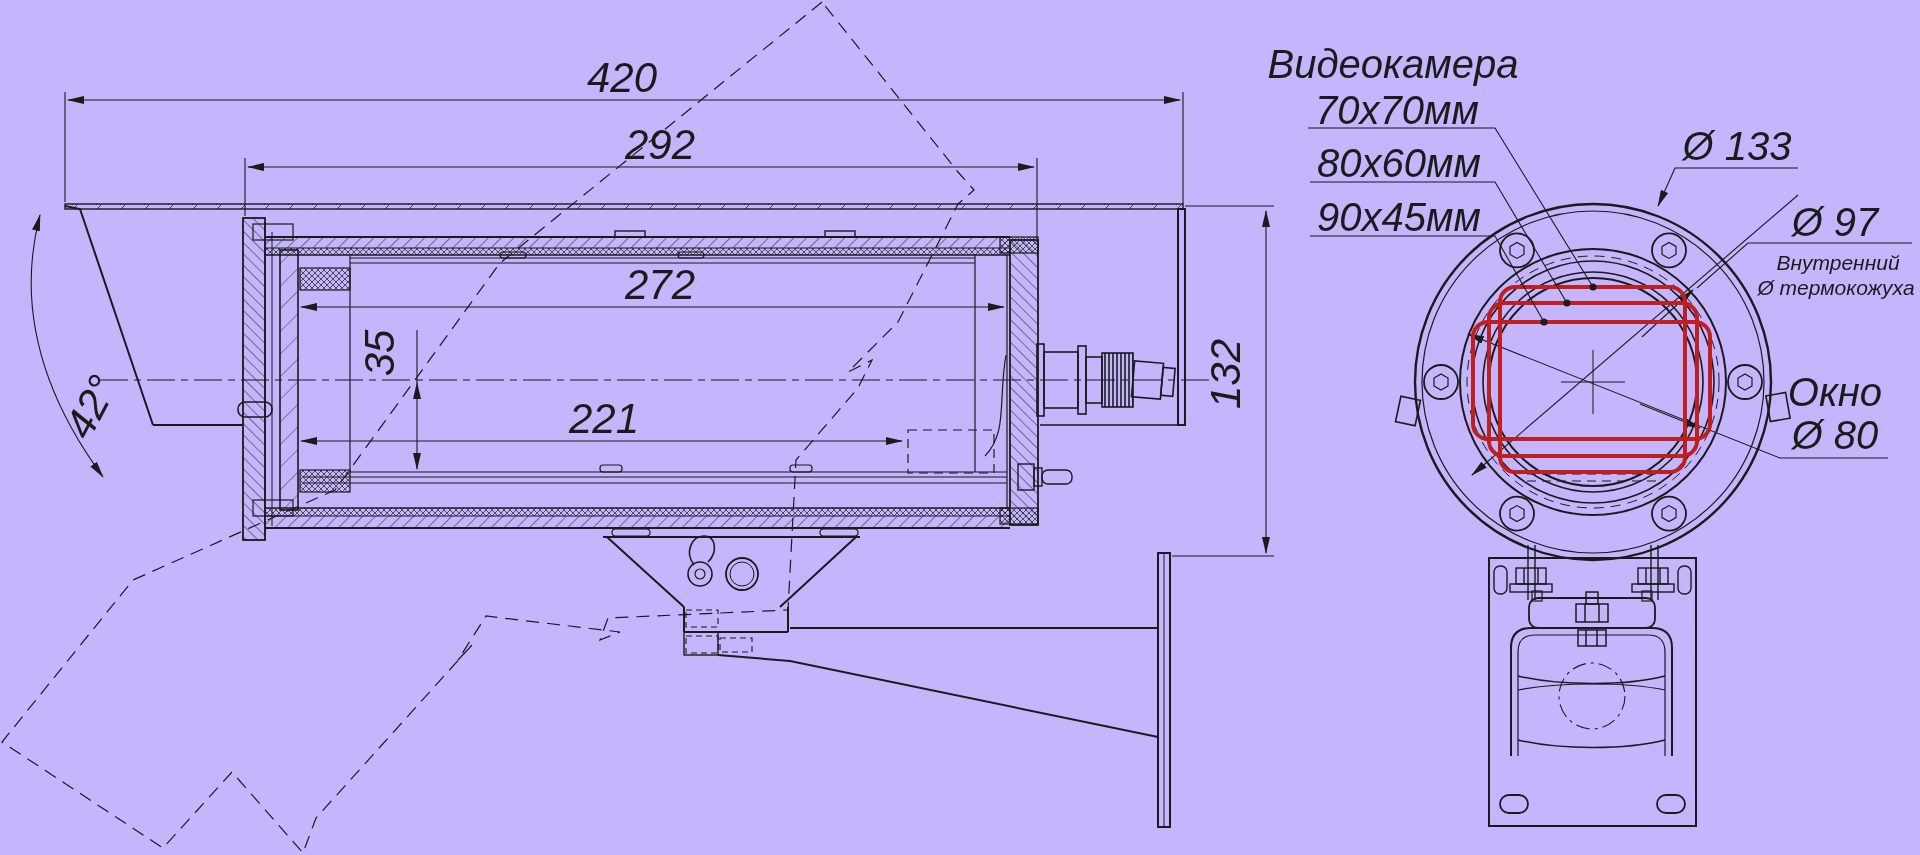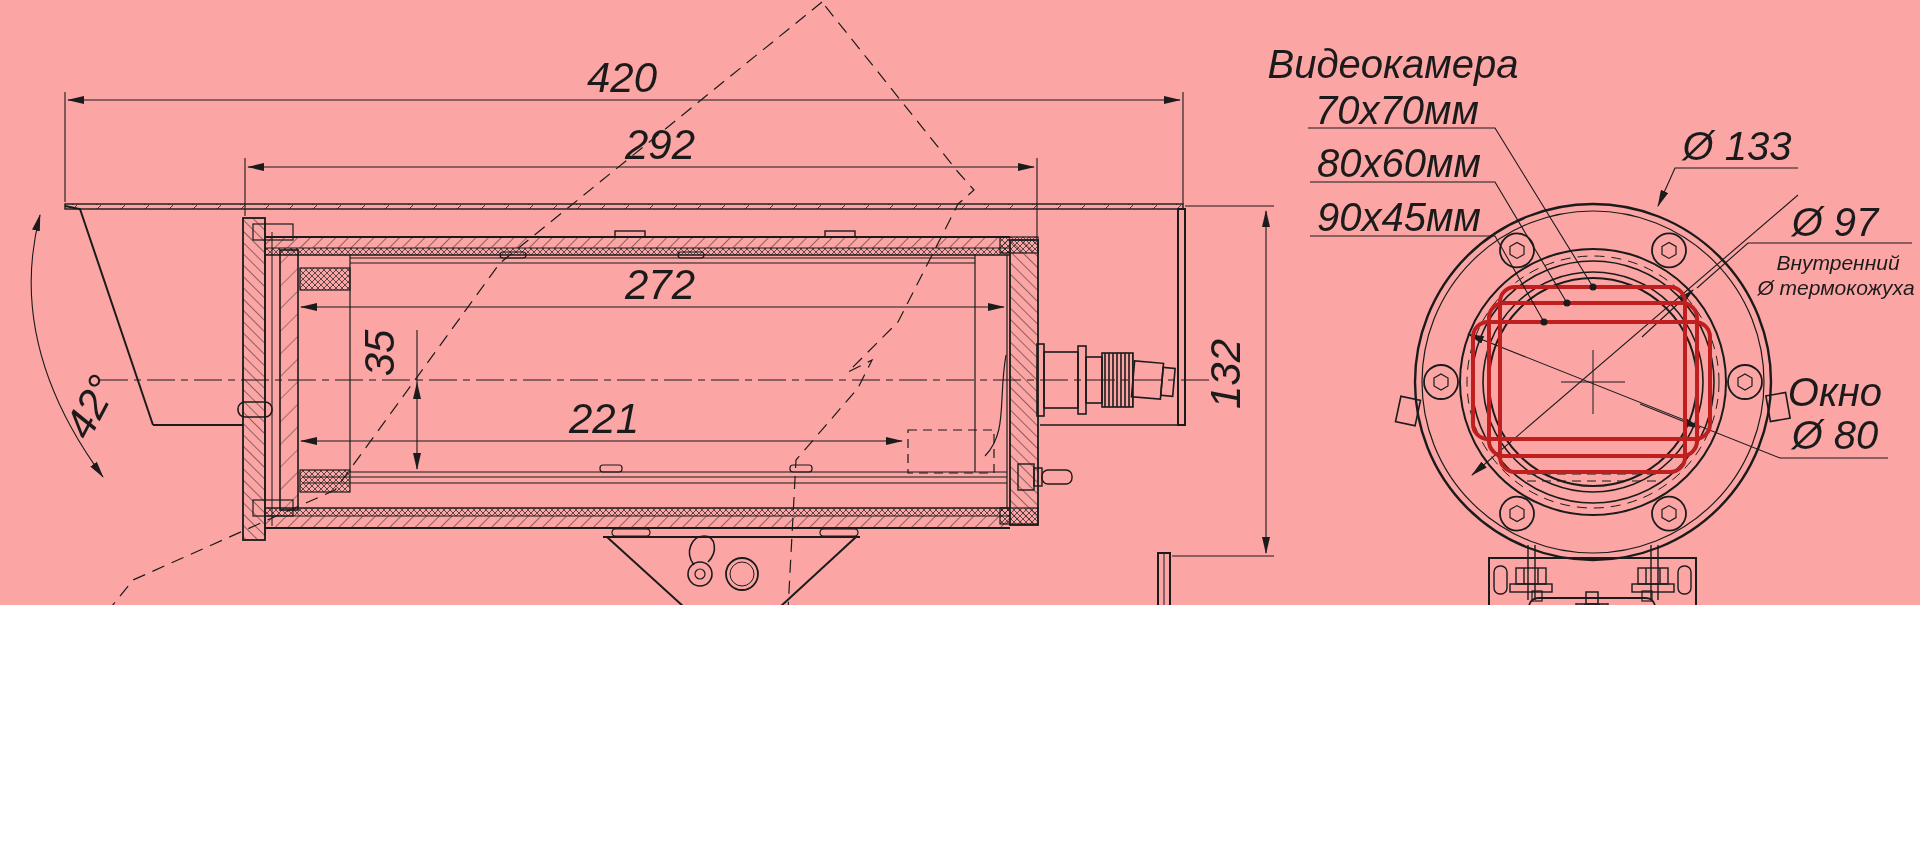--- a/index.html
+++ b/index.html
@@ -1,16 +1,16 @@
 <!DOCTYPE html>
 <html><head>
 <meta charset="utf-8">
 <style>
   html,body{margin:0;padding:0;background:#fff;}
-  .page{position:relative;width:1920px;height:605px;background:#fca5a5;overflow:hidden;}
+  .page{position:relative;width:1920px;height:855px;background:#c4b5fd;overflow:hidden;}
   svg{position:absolute;left:0;top:0;}
   svg text{font-family:"Liberation Sans","DejaVu Sans",sans-serif;font-style:italic;fill:#1b1b1b;}
   .dim{font-size:42px;}
   .big{font-size:40px;}
   .small{font-size:21px;}
 </style>
 </head>
 <body>
 
 <div class="page">

